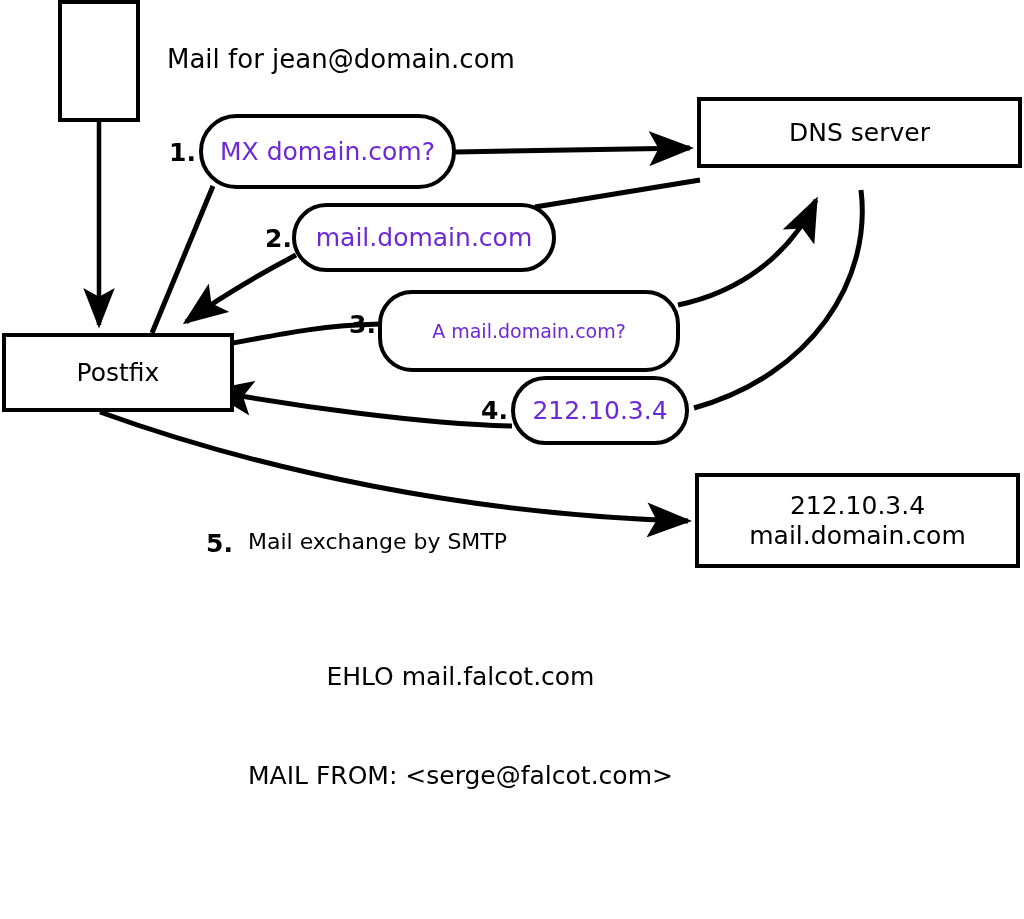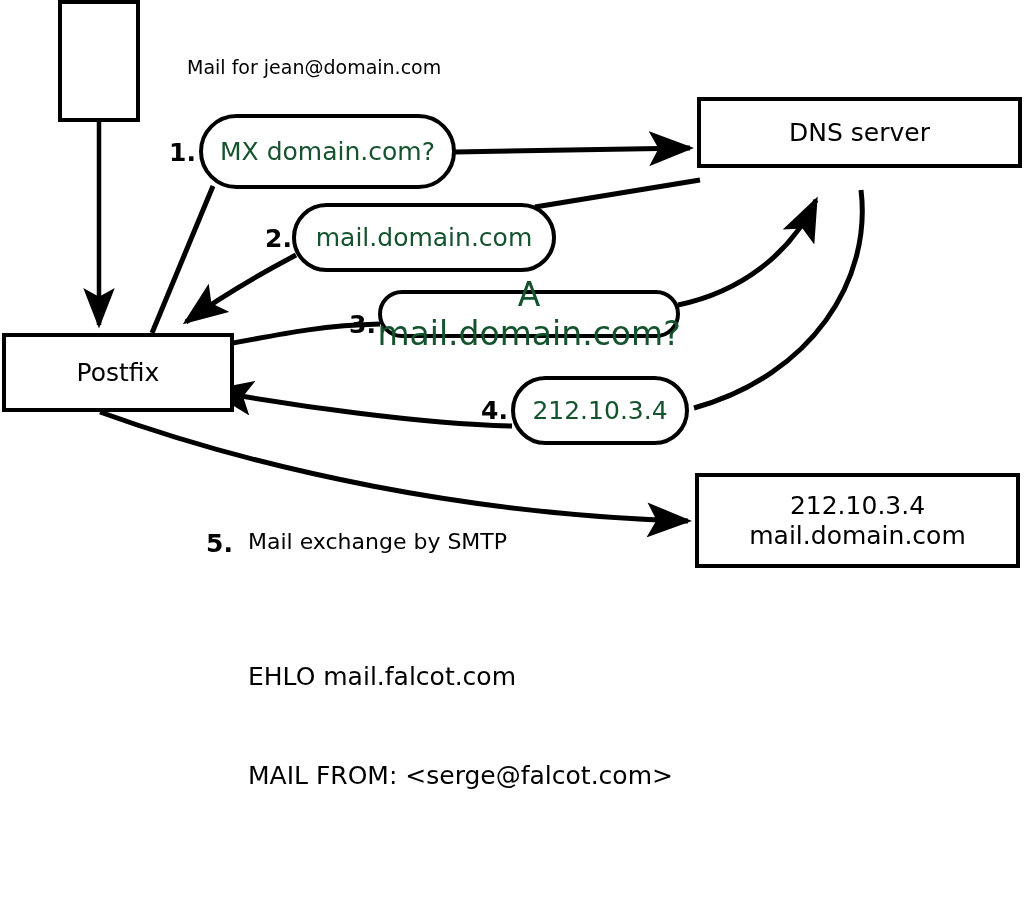--- a/index.html
+++ b/index.html
@@ -36,40 +36,40 @@
   }
   .pill {
     position: absolute;
     box-sizing: border-box;
     border: 4px solid #000000;
     background: #ffffff;
     display: flex;
     align-items: center;
     justify-content: center;
     text-align: center;
-    color: #14532d;
+    color: #6d28d9;
   }
   .plain-text {
     position: absolute;
     color: #000000;
     white-space: pre;
   }
   .step-num {
     position: absolute;
     color: #000000;
     font-weight: bold;
     white-space: pre;
   }
   .smtp-block {
     position: absolute;
     color: #000000;
     white-space: pre;
     line-height: 33px;
   }
-  .smtp-line { display: block; height: 33px; }
+  .smtp-line { display: block; height: 33px; text-align: center; }
 </style>
 </head>
 <body>
 
 <div id="stage">
 
   <svg id="diagram-svg" viewBox="0 0 1024 919">
     <defs>
       <marker id="arrowhead" markerWidth="9" markerHeight="7" refX="8.2" refY="3.5" orient="auto" markerUnits="strokeWidth">
         <path d="M0,0 L9,3.5 L0,7 L1.9,3.5 Z" fill="#000000"></path>
@@ -107,34 +107,34 @@
 
   <div class="node-box" style="left:697px; top:97px; width:325px; height:71px; font-size:25px;">
     <span>DNS server</span>
   </div>
 
   <div class="node-box" style="left:695px; top:473px; width:325px; height:95px; font-size:25px; flex-direction:column;">
     <span>212.10.3.4</span>
     <span>mail.domain.com</span>
   </div>
 
-  <div class="plain-text" style="left:167px; top:56px; font-size:19px;margin-left:20px;">Mail for jean@domain.com</div>
+  <div class="plain-text" style="left:167px; top:44px; font-size:26px;">Mail for jean@domain.com</div>
 
   <div class="step-num" style="left:169px; top:138px; font-size:25px;">1.</div>
   <div class="pill" style="left:199px; top:114px; width:257px; height:75px; border-radius:38px; font-size:25px;">
     <span>MX domain.com?</span>
   </div>
 
   <div class="step-num" style="left:265px; top:224px; font-size:25px;">2.</div>
   <div class="pill" style="left:292px; top:203px; width:264px; height:69px; border-radius:35px; font-size:25px;">
     <span>mail.domain.com</span>
   </div>
 
   <div class="step-num" style="left:349px; top:310px; font-size:25px;">3.</div>
-  <div class="pill" style="left:378px; top:290px; width:302px; height:48px; border-radius:34px; font-size:33px;">
+  <div class="pill" style="left:378px; top:290px; width:302px; height:82px; border-radius:34px; font-size:19px;">
     <span>A mail.domain.com?</span>
   </div>
 
   <div class="step-num" style="left:481px; top:396px; font-size:25px;">4.</div>
   <div class="pill" style="left:511px; top:376px; width:178px; height:69px; border-radius:35px; font-size:25px;">
     <span>212.10.3.4</span>
   </div>
 
   <div class="step-num" style="left:206px; top:529px; font-size:25px;">5.</div>
   <div class="plain-text" style="left:248px; top:529px; font-size:22px;">Mail exchange by SMTP</div>

